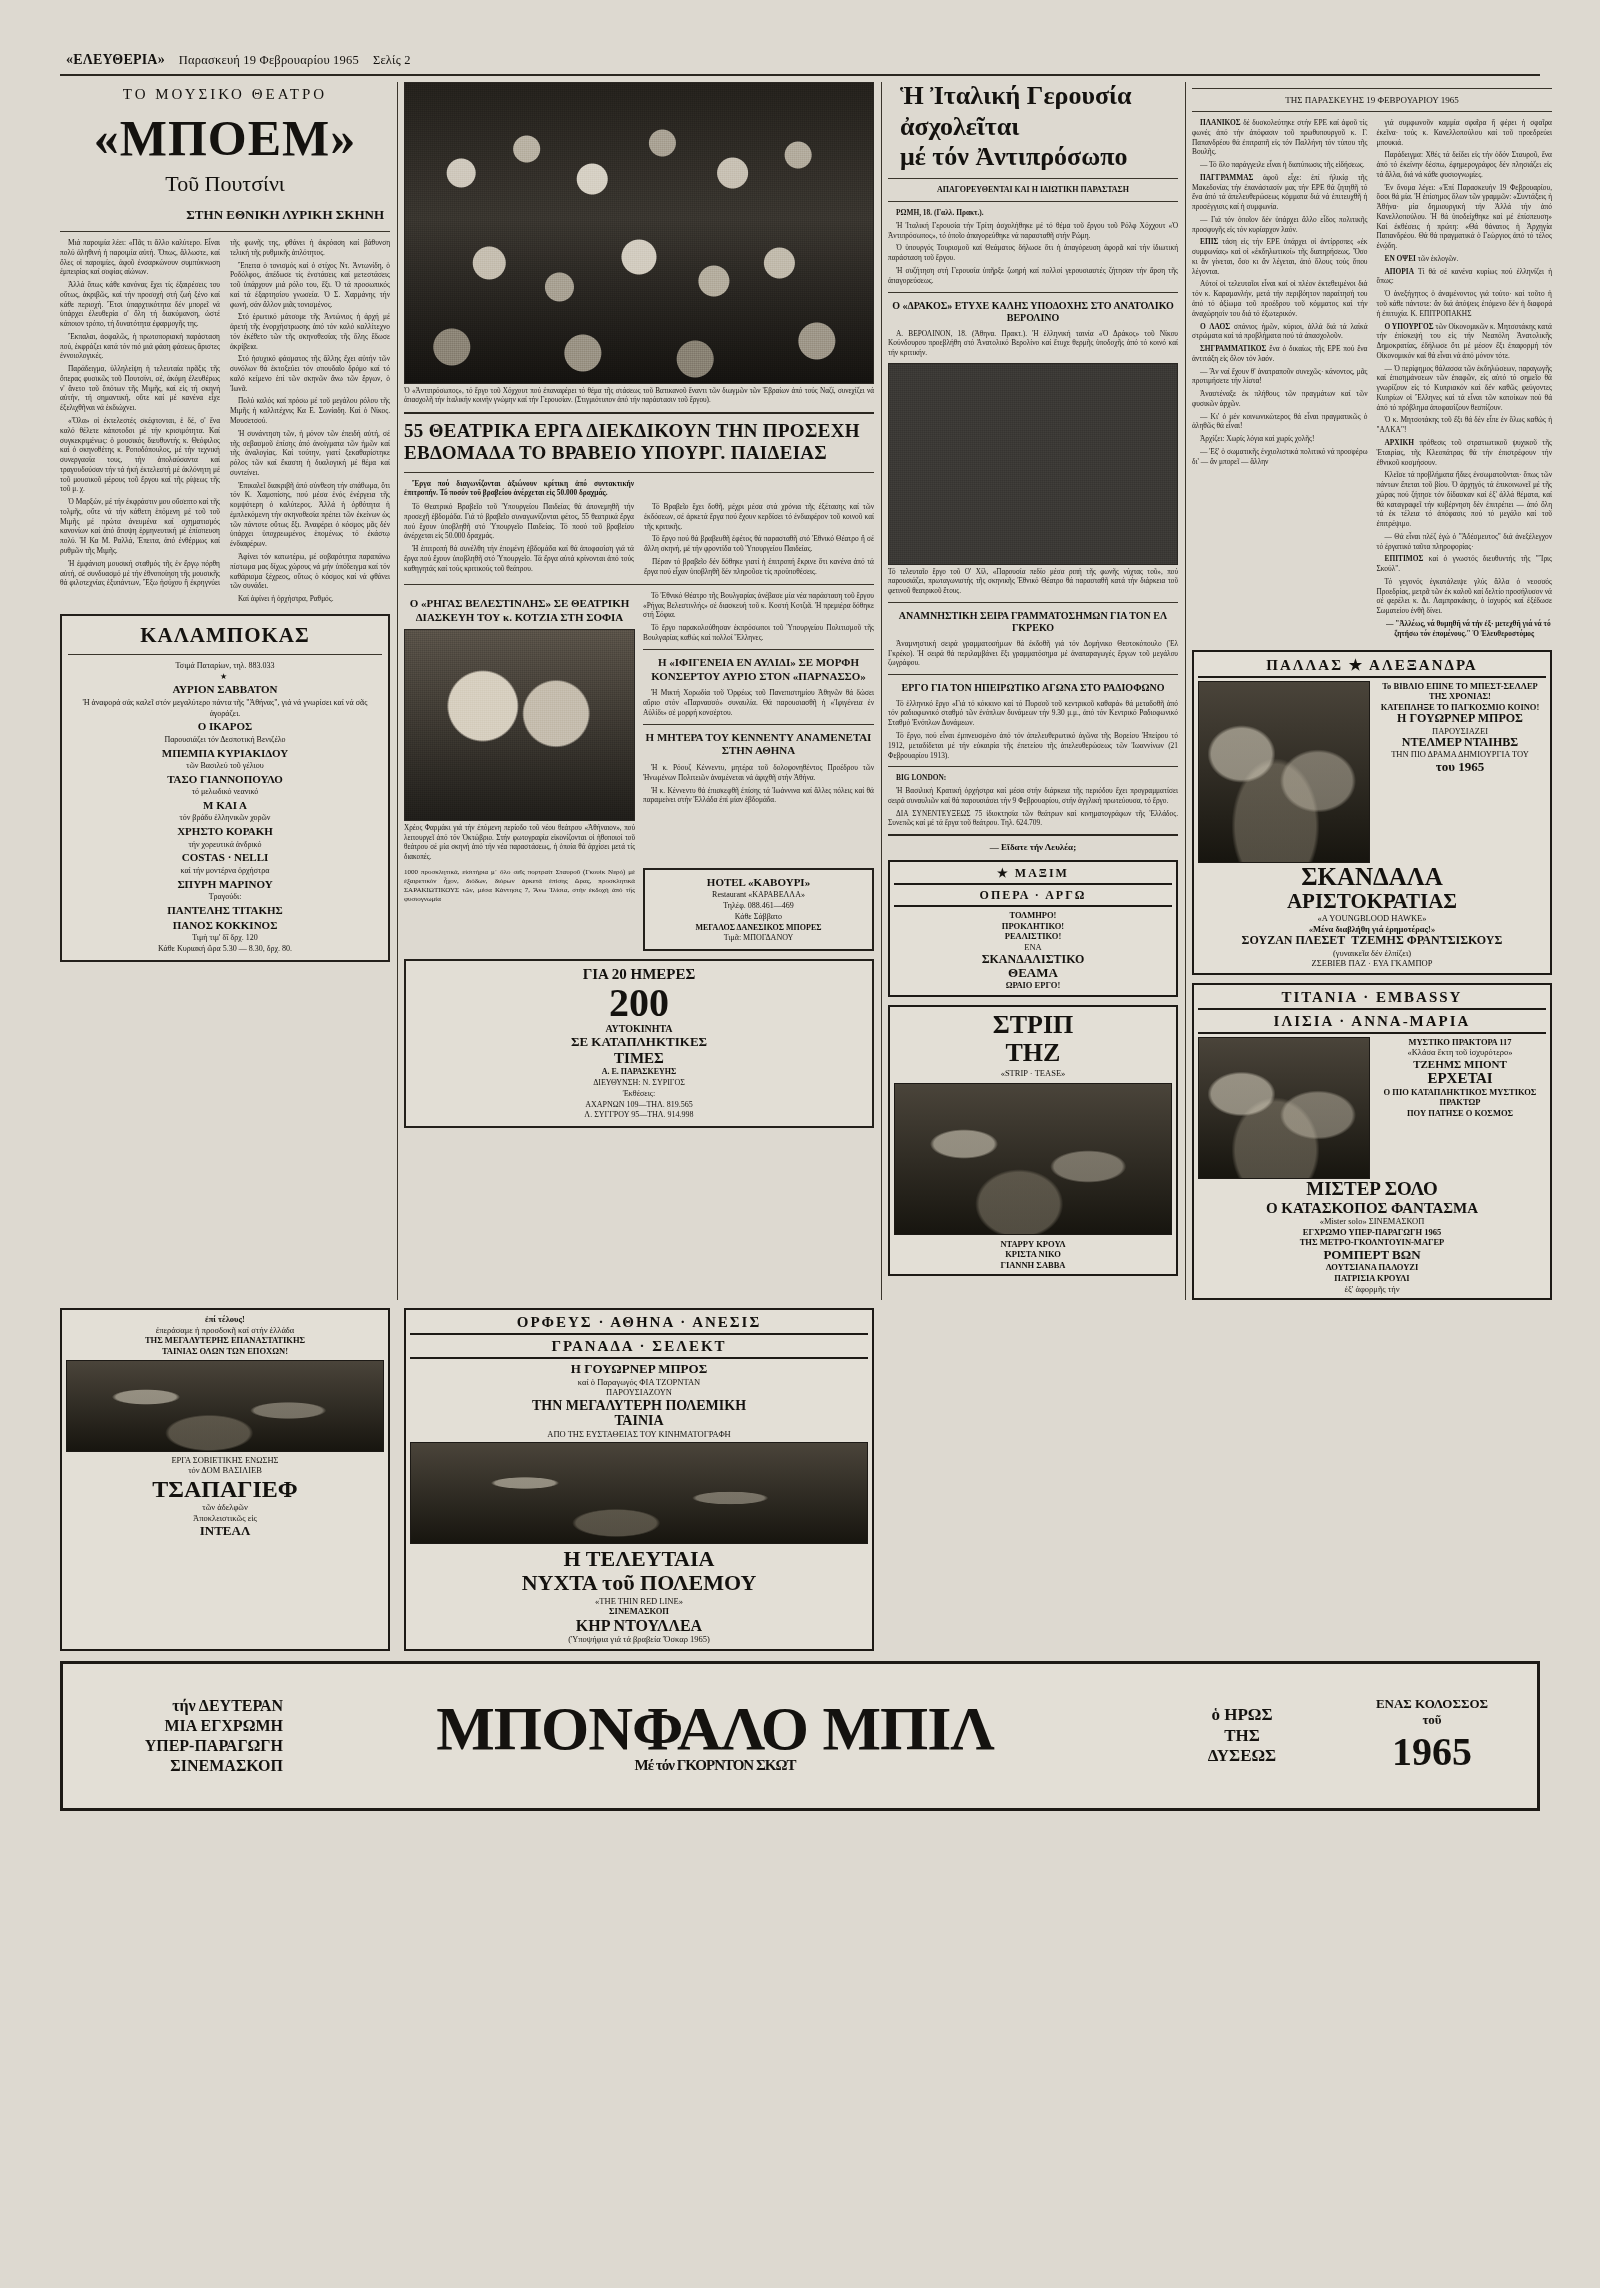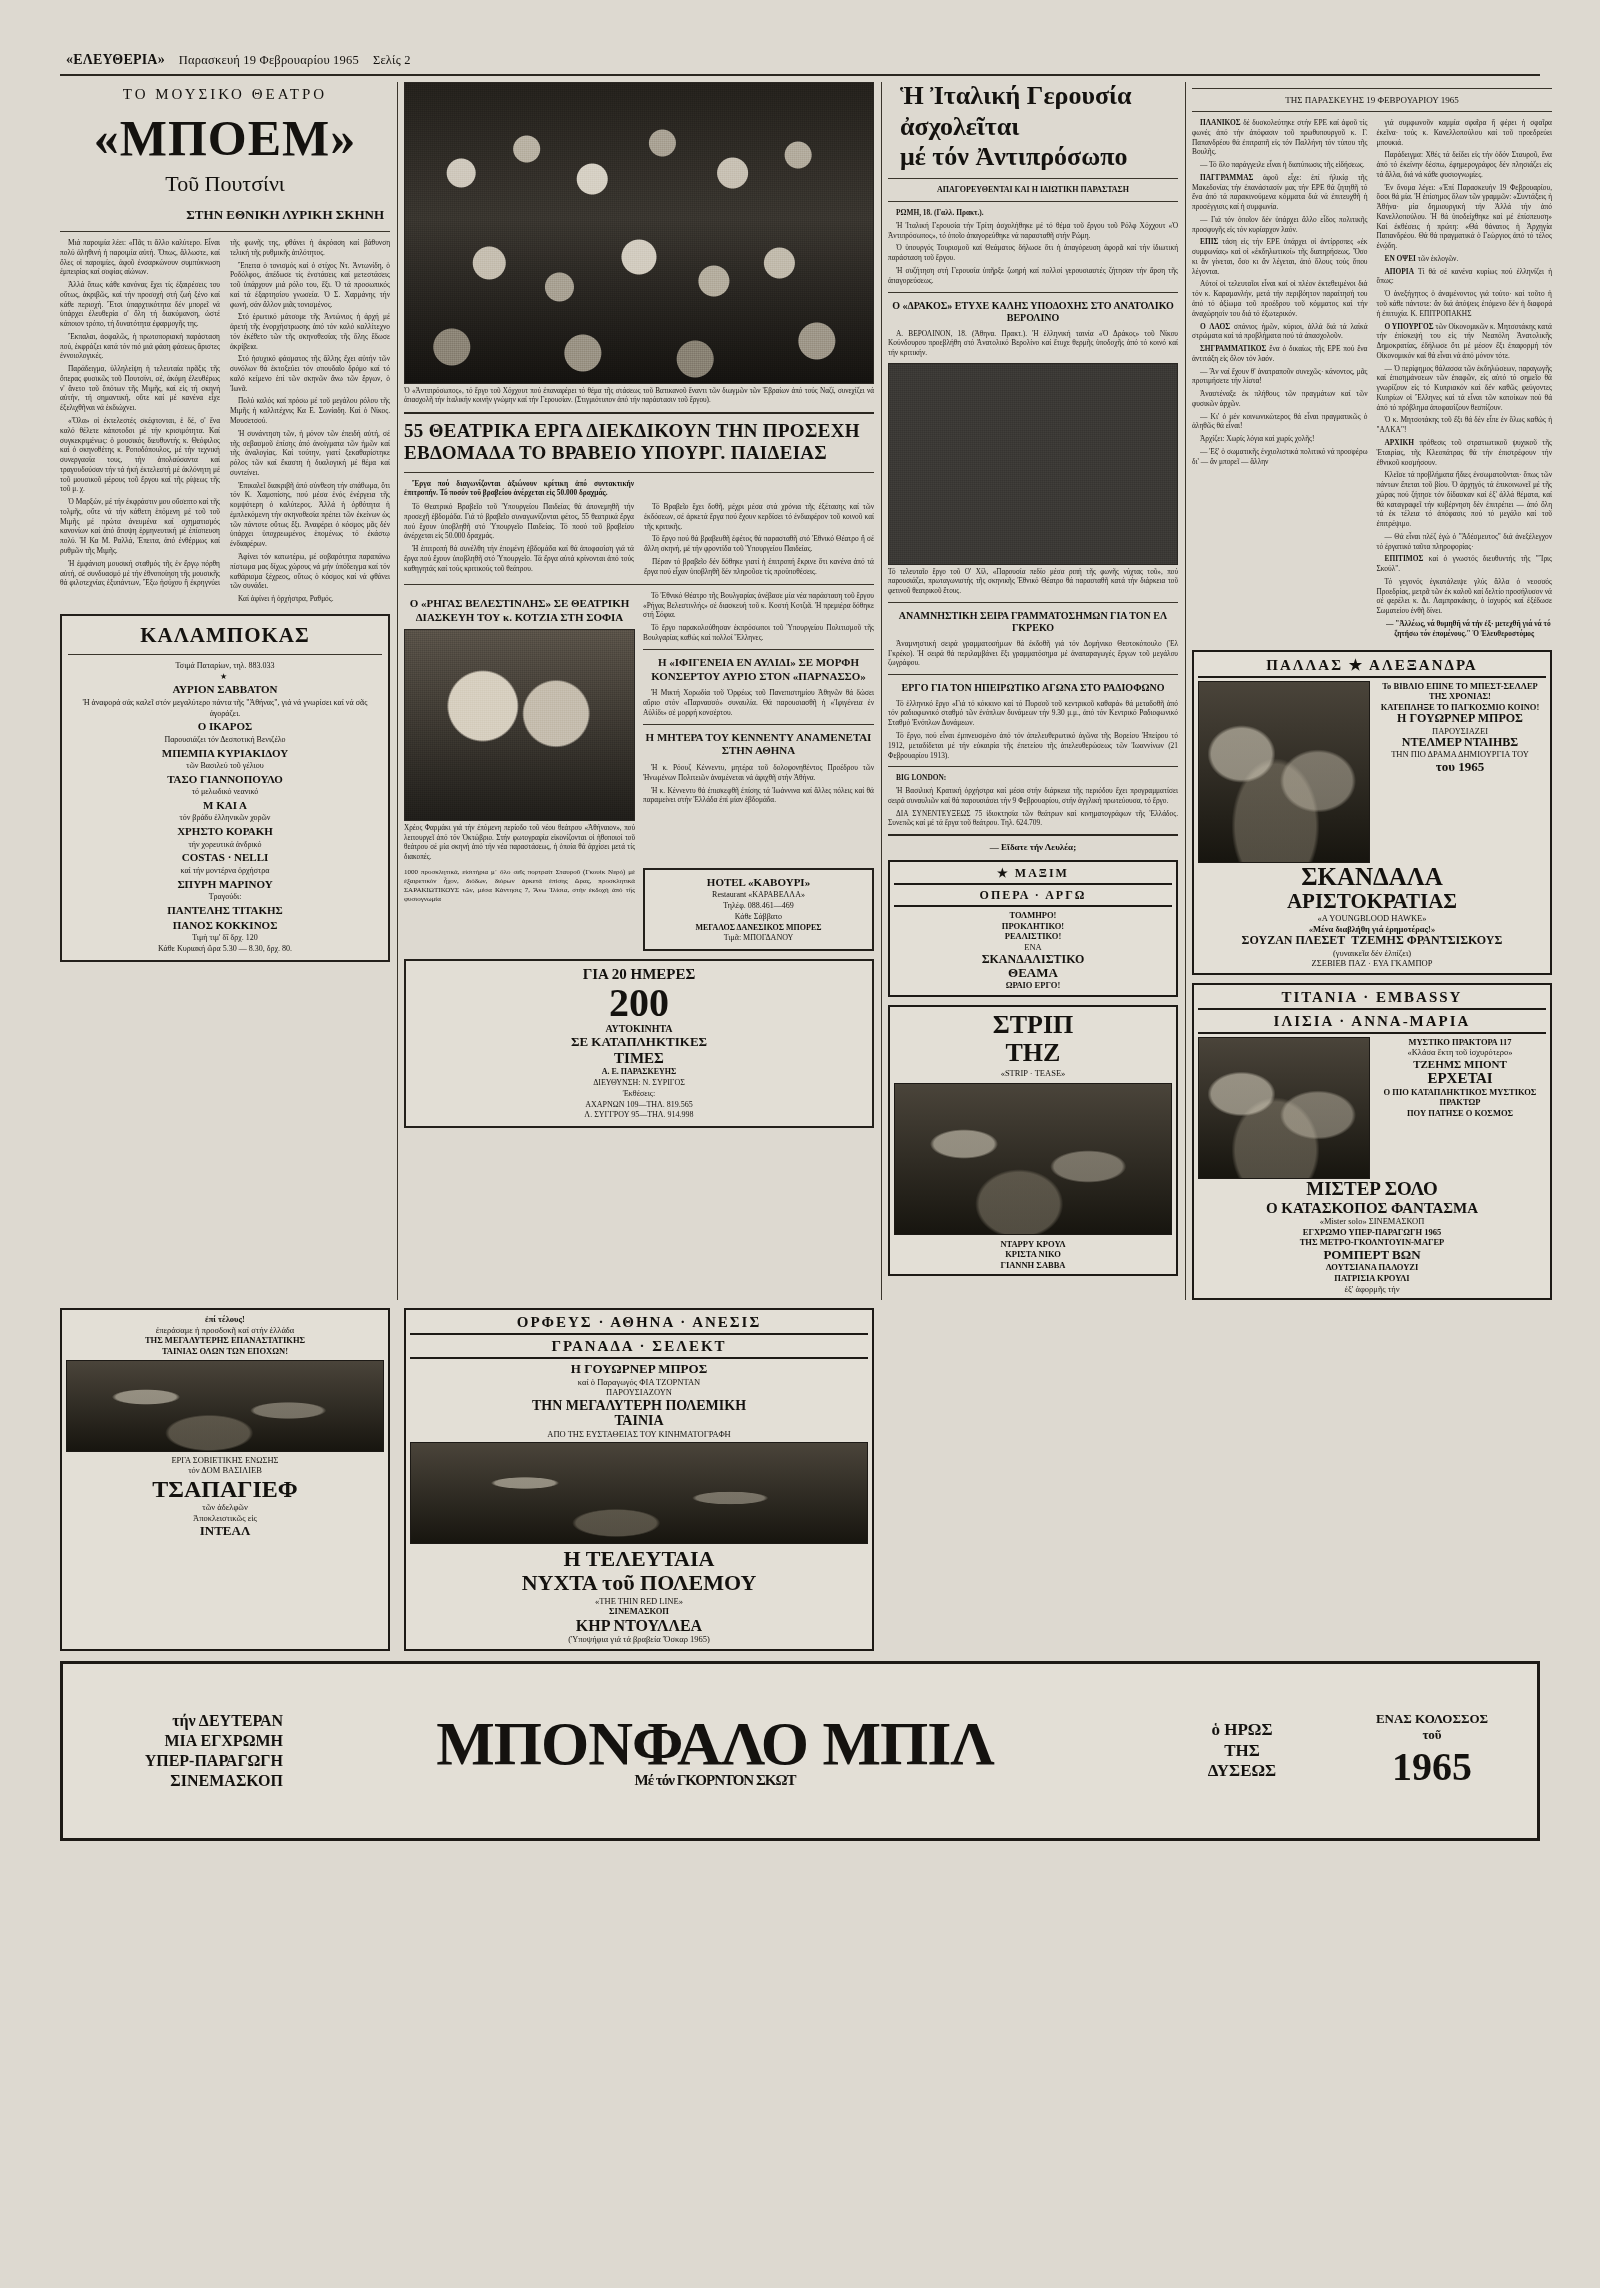--- a/index.html
+++ b/index.html
@@ -169,21 +169,21 @@
   }
   .poster.people::after{
     content:"";position:absolute;inset:0;
     background:
       radial-gradient(ellipse at 25% 40%, rgba(225,218,200,.55) 0 30px, transparent 34px),
       radial-gradient(ellipse at 70% 55%, rgba(210,202,184,.45) 0 34px, transparent 38px),
       radial-gradient(ellipse at 45% 80%, rgba(140,132,115,.5) 0 40px, transparent 44px);
   }
   .bottom-ad{
     margin-top:10px;border:3px solid #1d1a16;background:#e3dfd6;
-    height:180px;display:flex;align-items:center;box-sizing:border-box;padding:4px 10px;
+    height:150px;display:flex;align-items:center;box-sizing:border-box;padding:4px 10px;
   }
   .bonfalo{
     font-size:62px;font-weight:bold;letter-spacing:-1px;line-height:.95;
     flex:1;text-align:center;
   }
   .bon-left{font-size:16px;font-weight:bold;line-height:1.25;text-align:right;width:210px;}
   .bon-right{font-size:17px;font-weight:bold;line-height:1.2;width:190px;text-align:center;}
   .y1965{font-size:40px;font-weight:bold;}
   .tiny{font-size:7px;line-height:1.3;text-align:justify;}
   .center{text-align:center;}
@@ -390,21 +390,21 @@
     <div class="vline"></div>
 
     <div class="col">
       <div class="hr-thin"></div>
       <div class="datestrip">ΤΗΣ ΠΑΡΑΣΚΕΥΗΣ 19 ΦΕΒΡΟΥΑΡΙΟΥ 1965</div>
       <div class="hr-thin"></div>
       <div style="display:grid;grid-template-columns:1fr 1fr;gap:9px;">
         <div class="body-text">
           <p><span class="bold">ΠΛΑΝΙΚΟΣ</span> <span>δέ δυσκολεύτηκε στήν ΕΡΕ καί ἀφοῦ τίς φωνές ἀπό τήν ἀπόφασιν τοῦ πρωθυπουργοῦ κ. Γ. Παπανδρέου θά ἐπιτραπῆ εἰς τόν Παλλήνη τόν τύπου τῆς Βουλῆς.</span></p>
           <p>— Τό ὅλο παράγγειλε εἶναι ἡ δι­ατύπωσις τῆς εἰδήσεως.</p>
-          <p><span class="bold">ΠΑΓΓΡΑΜΜΑΣ</span> <span>ἀφοῦ εἶχε: ἐπί ἡλικίᾳ τῆς Μακεδονίας τήν ἐπανάστασίν μας τήν ΕΡΕ θά ζητηθῆ τό ἕνα ἀπό τά παρακινούμενα κόμματα διά νά ἐπιτευχθῆ ἡ προσέγγισις καί ἡ συμφωνία.</span></p>
+          <p><span class="bold">ΠΑΓΓΡΑΜΜΑΣ</span> <span>ἀφοῦ εἶχε: ἐπί ἡλικίᾳ τῆς Μακεδονίας τήν ἐπανάστασίν μας τήν ΕΡΕ θά ζητηθῆ τό ἕνα ἀπό τά ἀπελευθερώσεως κόμματα διά νά ἐπιτευχθῆ ἡ προσέγγισις καί ἡ συμφωνία.</span></p>
           <p>— Γιά τόν ὁποῖον δέν ὑπάρχει ἄλλο εἶδος πολιτικῆς προσφυγῆς εἰς τόν κυρίαρχον λαόν.</p>
           <p><span class="bold">ΕΠΙΣ</span> <span>τάση εἰς τήν ΕΡΕ ὑπάρχει οἱ ἀντίρροπες «ἐκ συμφωνίας» καί οἱ «ἐκδηλωτικοί» τῆς διατηρήσεως. Ὅσο κι ἄν γίνεται, ὅσο κι ἄν λέγεται, ἀπό ὅλους τούς ὅπου λέγονται.</span></p>
           <p>Αὐτοί οἱ τελευταῖοι εἶναι καί οἱ πλέον ἐκτεθειμένοι διά τόν κ. Καραμανλήν, μετά τήν περιβόητον παραίτησή του ἀπό τό ἀξίωμα τοῦ προέδρου τοῦ κόμματος καί τήν ἀναχώρησίν του διά τό ἐξωτερικόν.</p>
           <p><span class="bold">Ο ΛΑΟΣ</span> <span>σπάνιος ἡμῶν, κύριοι, ἀλλά διά τά λαϊκά στρώματα καί τά προβλήματα πού τά ἀπασχολοῦν.</span></p>
           <p><span class="bold">ΣΗΓΡΑΜΜΑΤΙΚΟΣ</span> <span>ἕνα ὁ δικαίως τῆς ΕΡΕ πού ἕνα ἀντιτάξη εἰς ὅλον τόν λαόν.</span></p>
           <p>— Ἄν ναί ἔχουν θ' ἀνατραποῦν συνεχῶς· κάνοντος, μᾶς προτιμήσετε τήν λίστα!</p>
           <p>Ἀναστέναξε ἐκ πλήθους τῶν πραγμάτων καί τῶν φυσικῶν ἀρχῶν.</p>
           <p>— Κι' ὁ μέν κοινωνικώτερος θά εἶναι πραγματικῶς ὁ ἀληθῶς θά εἶναι!</p>
           <p>Ἀρχίζει: Χωρίς λόγια καί χωρίς χολῆς!</p>
           <p>— Ἐξ' ὁ σωματικῆς ἐν­χιολιστικά πολιτικό νά προσφέρω δι' — ἄν μπορεῖ — ἄλλην</p>

